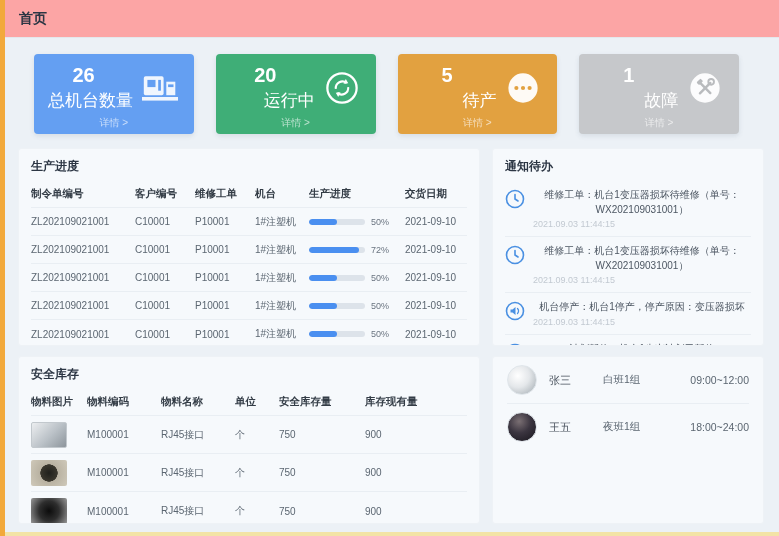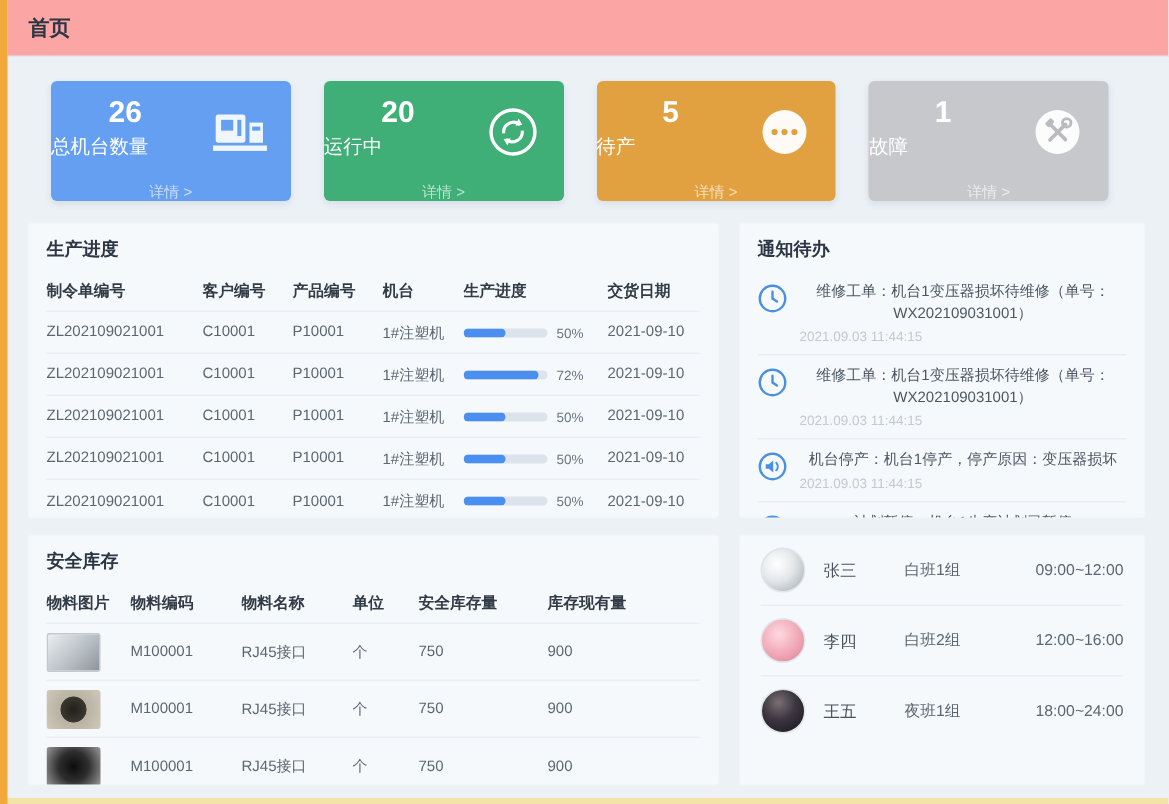--- a/index.html
+++ b/index.html
@@ -13,22 +13,22 @@
   .page-title { font-size:14px; font-weight:bold; color:#2c3644; }
 
   
   .cards { position:absolute; top:54px; left:34px; right:40px; height:80px; display:flex; gap:22px;border-radius:29px; }
   .card { flex:1; border-radius:4px; position:relative; color:#fff; padding:10px 0 6px 0; cursor:pointer; box-shadow:0 2px 5px rgba(60,80,110,.12); }
   .card-blue  { background:#649ff2; }
   .card-green { background:#3fae77; }
   .card-orange{ background:#e2a140; }
   .card-gray  { background:#c6c8cb; }
   .card .num   { font-size:20px; font-weight:bold; text-align:center; width:62%; }
-  .card .label { font-size:13px; text-align:left; width:62%; margin-top:2px; }
-  .card .detail{ font-size:10px; text-align:center; opacity:.65; margin-top:14px; width:100%; }
+  .card .label { font-size:17px; text-align:right; width:62%; margin-top:2px; }
+  .card .detail{ font-size:10px; text-align:center; opacity:.65; margin-top:4px; width:100%; }
   .card .cicon { position:absolute; right:16px; top:16px; width:36px; height:36px; display:flex; align-items:center; justify-content:center; }
 
   
   .panel { position:absolute; background:#f6f9fc; border-radius:3px; border:1px solid #eef2f6; overflow:hidden; }
   .panel-production    { top:148px; left:18px;  width:462px; height:198px; }
   .panel-notifications { top:148px; left:492px; width:272px; height:198px; }
   .panel-inventory     { top:356px; left:18px;  width:462px; height:168px; }
   .panel-schedule      { top:356px; left:492px; width:272px; height:168px; }
   .panel-title { font-size:12px; font-weight:bold; color:#2c3644; padding:9px 12px 6px 12px; }
 
@@ -147,21 +147,21 @@
   </div>
 
 </section>
 
 <section class="panel panel-production">
   <div class="panel-title">生产进度</div>
   <div class="tbl">
     <div class="trow thead prod-cols">
       <div class="td">制令单编号</div>
       <div class="td">客户编号</div>
-      <div class="td">产品编号</div>
+      <div class="td">维修工单</div>
       <div class="td">机台</div>
       <div class="td">生产进度</div>
       <div class="td">交货日期</div>
     </div>
 
     <div class="trow prod-row prod-cols">
       <div class="td">ZL202109021001</div>
       <div class="td">C10001</div>
       <div class="td">P10001</div>
       <div class="td">1#注塑机</div>
@@ -343,26 +343,20 @@
 <section class="panel panel-schedule">
   <div class="sched-list">
 
     <div class="sched-row">
       <div class="avatar avatar-1"></div>
       <div class="sched-name">张三</div>
       <div class="sched-shift">白班1组</div>
       <div class="sched-time">09:00~12:00</div>
     </div>
 
-    <div class="sched-row">
-      <div class="avatar avatar-2"></div>
-      <div class="sched-name">李四</div>
-      <div class="sched-shift">白班2组</div>
-      <div class="sched-time">12:00~16:00</div>
-    </div>
 
     <div class="sched-row">
       <div class="avatar avatar-3"></div>
       <div class="sched-name">王五</div>
       <div class="sched-shift">夜班1组</div>
       <div class="sched-time">18:00~24:00</div>
     </div>
 
   </div>
 </section>

